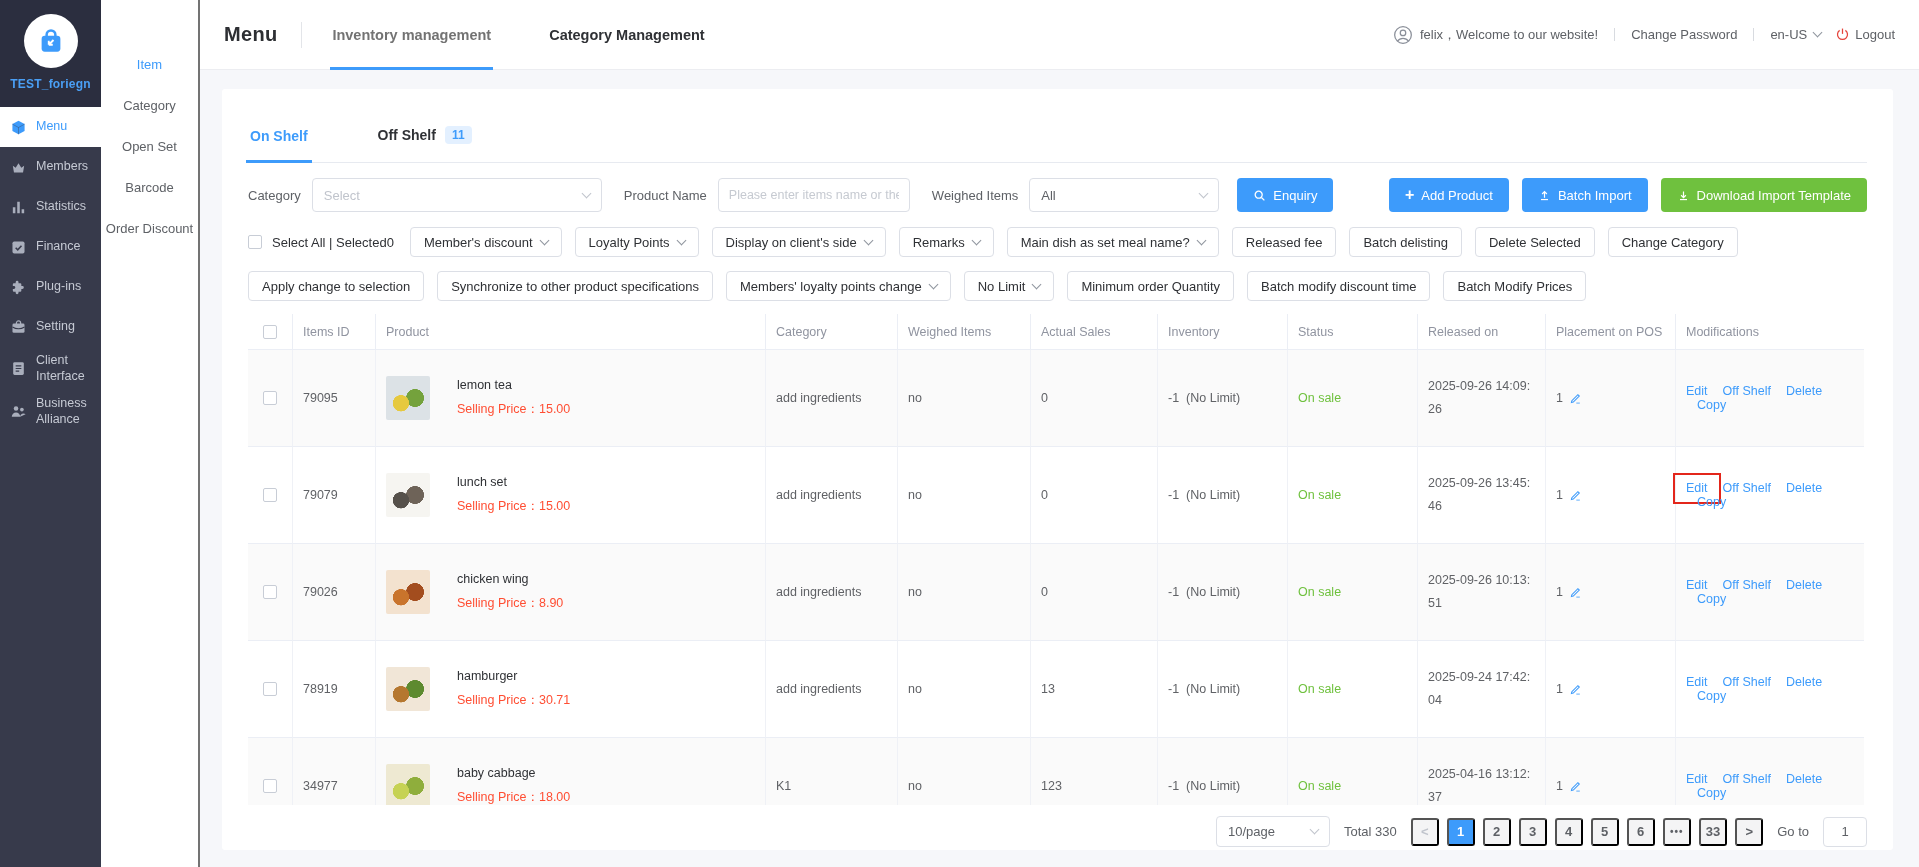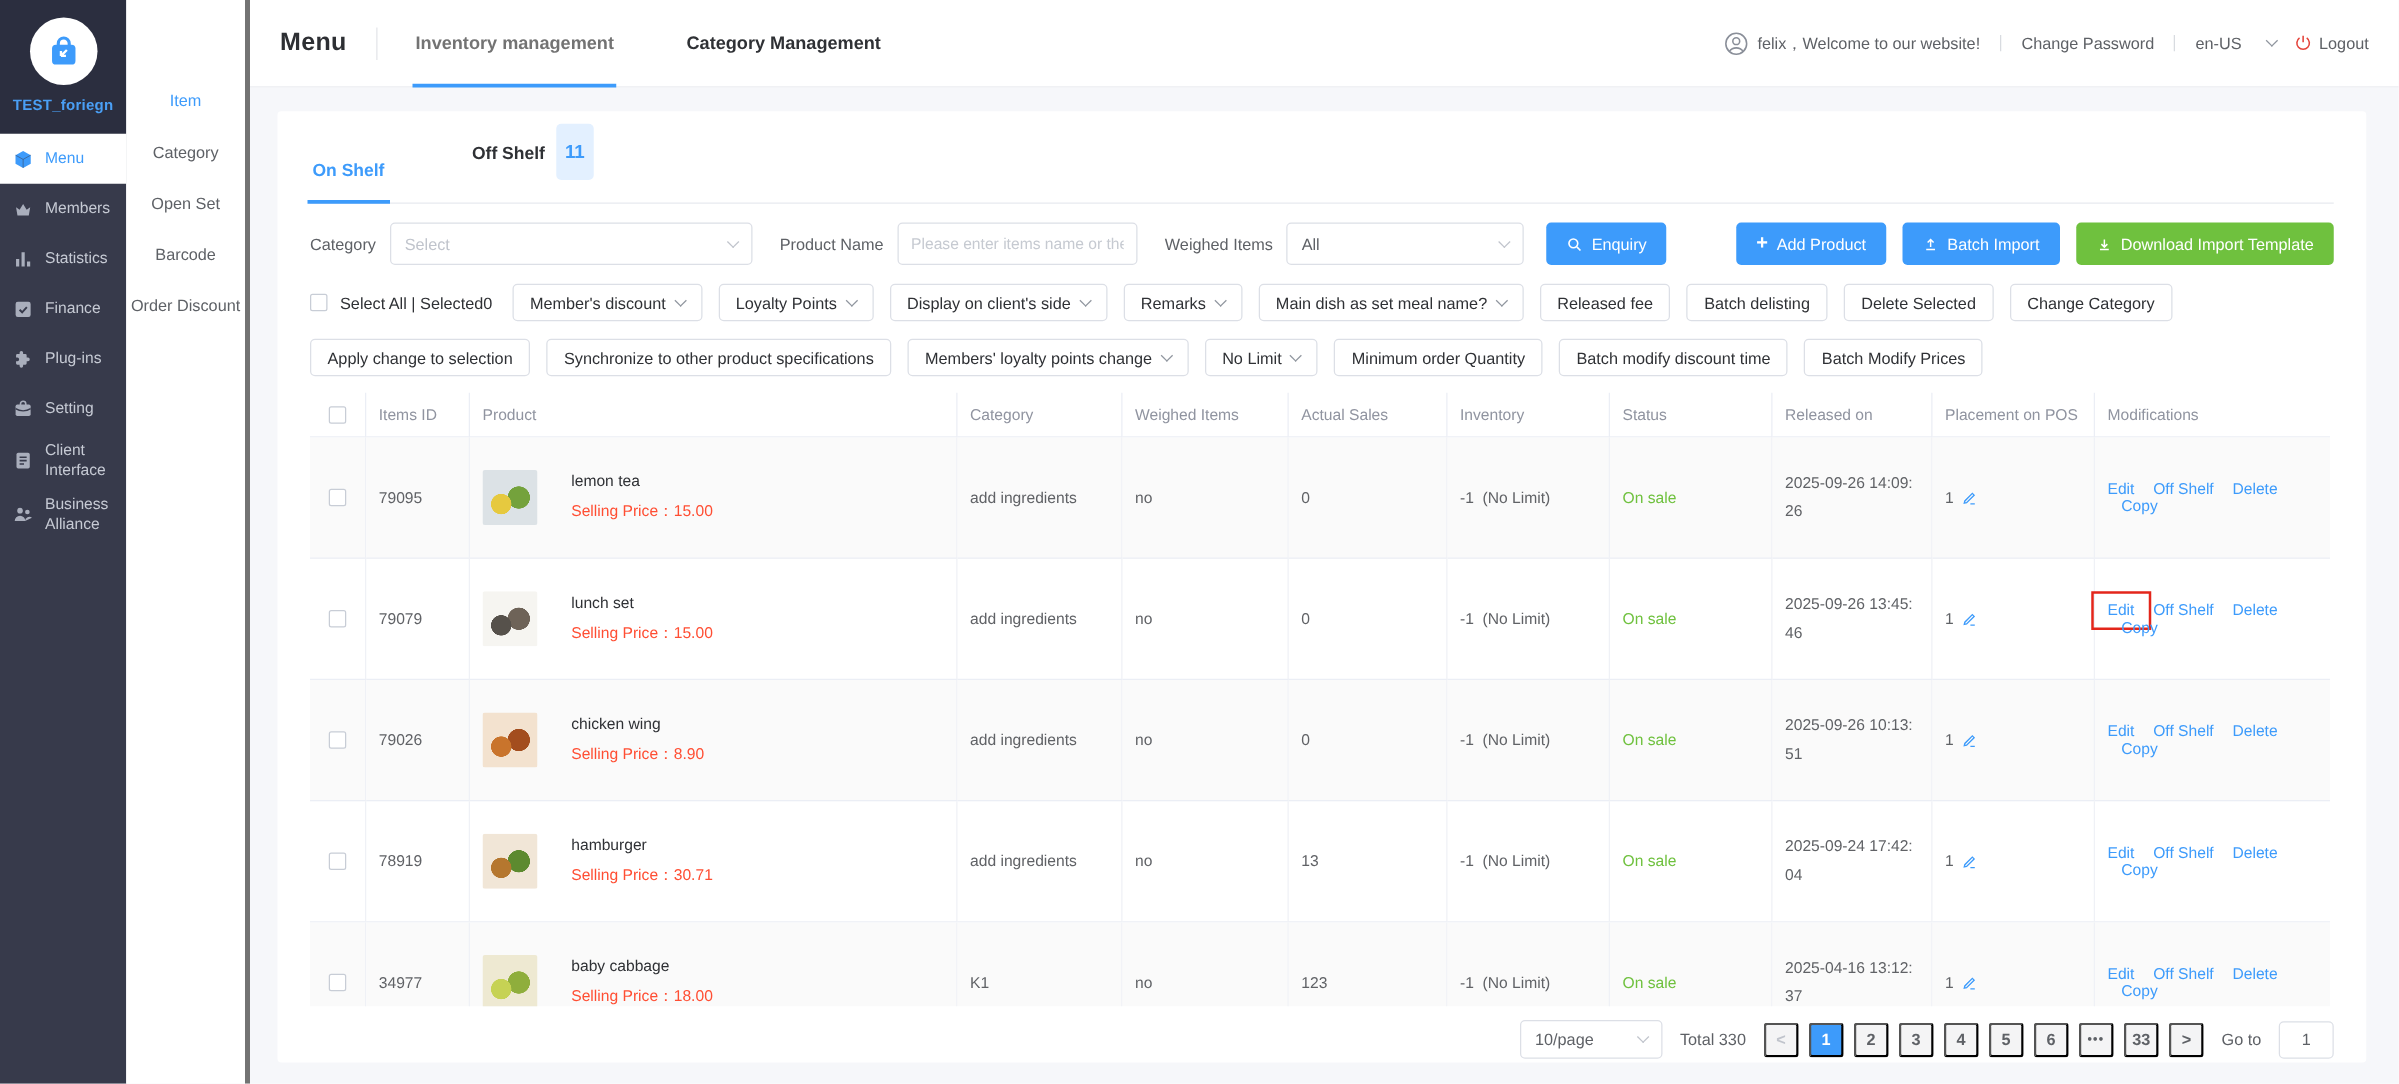--- a/index.html
+++ b/index.html
@@ -11,48 +11,48 @@
   .snav{width:101px;flex:none;background:#373A4B;color:#C6CAD4;display:flex;flex-direction:column}
   .brand{background:#2B2E3F;padding:12px 4px 16px;text-align:center}
   .logo{width:54px;height:54px;background:#fff;border-radius:50%;margin:2px auto 9px;display:flex;align-items:center;justify-content:center}
   .brand-name{color:#4A9FF5;font-size:12px;font-weight:bold;letter-spacing:.2px}
   .side-item{display:flex;align-items:center;gap:8px;min-height:40px;padding:6px 4px 6px 10px;font-size:12.5px;cursor:pointer;line-height:1.25}
   .side-item .icn{width:18px;flex:none;display:flex;color:#A9AEBC}
   .side-item.active{background:#fff;color:#3D9BFB}
   .side-item.active .icn{color:#3D9BFB}
 
   
-  .subnav{width:99px;flex:none;background:#fff;border-right:4px solid #737373;padding-top:60px}
+  .subnav{width:99px;flex:none;background:#fff;border-right:2px solid #737373;padding-top:44px}
   .sub-item{text-align:center;font-size:13px;color:#5E6166;padding:13px 2px;cursor:pointer}
   .sub-item.active{color:#3D9BFB}
 
   
   .main{flex:1;min-width:0;display:flex;flex-direction:column}
   .topbar{height:70px;flex:none;background:#fff;border-bottom:1px solid #ECEDF1;display:flex;align-items:center;padding:0 24px}
   .ttl{font-size:20px;font-weight:bold;color:#2D2F33;letter-spacing:.3px}
   .tsep{width:1px;height:26px;background:#E3E5E9;margin:0 30px 0 24px}
   .toptab{position:relative;height:70px;display:flex;align-items:center;margin-right:58px;font-size:14.5px;font-weight:bold;color:#2F3135;cursor:pointer}
   .toptab.active{color:#737373}
   .toptab.active::after{content:"";position:absolute;left:-2px;right:-2px;bottom:0;height:3px;background:#3D9BFB}
   .tright{margin-left:auto;display:flex;align-items:center;font-size:13px;color:#5E6166;white-space:nowrap}
   .tright .uic{display:flex;margin-right:7px;color:#8A8F99}
   .vdiv{width:1px;height:13px;background:#D8DBE0;margin:0 16px}
-  .loc{display:flex;align-items:center;gap:21px;cursor:pointer}
+  .loc{display:flex;align-items:center;gap:7px;cursor:pointer}
   .pwr{display:flex;margin:0 5px 0 14px}
   .linklike{cursor:pointer}
 
   .content{flex:1;min-height:0;padding:19px 26px 17px 22px}
   .card{background:#fff;height:100%;border-radius:3px;padding:0 26px;position:relative}
 
   
   .shtabs{display:flex;align-items:flex-end;gap:66px;border-bottom:1px solid #E7EAF0;height:74px;padding-top:24px}
   .shtab{position:relative;display:flex;align-items:center;gap:9px;padding:0 2px 18px;font-size:14px;font-weight:bold;color:#2F3135;cursor:pointer}
   .shtab.active{color:#3D9BFB}
   .shtab.active::after{content:"";position:absolute;left:-2px;right:-2px;bottom:-1px;height:3px;background:#3D9BFB}
-  .badge{background:#E3F0FF;color:#3D9BFB;font-size:15px;font-weight:bold;padding:14px 7px;border-radius:4px}
+  .badge{background:#E3F0FF;color:#3D9BFB;font-size:12px;font-weight:bold;padding:2px 7px;border-radius:4px}
 
   
   .frow{display:flex;align-items:center;margin-top:14px;height:36px}
   .flabel{color:#5E6166;margin-right:11px;white-space:nowrap}
   .sel{height:34px;border:1px solid #DCDFE6;border-radius:4px;background:#fff;display:flex;align-items:center;justify-content:space-between;padding:0 11px;cursor:pointer}
   .sel .ph{color:#C0C4CC}
   .sel .val{color:#5E6166}
   .sel-cat{width:290px;margin-right:22px}
   .sel-weigh{width:190px;margin-right:18px}
   .tin{width:192px;height:34px;border:1px solid #DCDFE6;border-radius:4px;padding:0 10px;font-size:12.5px;color:#5E6166;font-family:inherit;margin-right:22px;outline:none}

